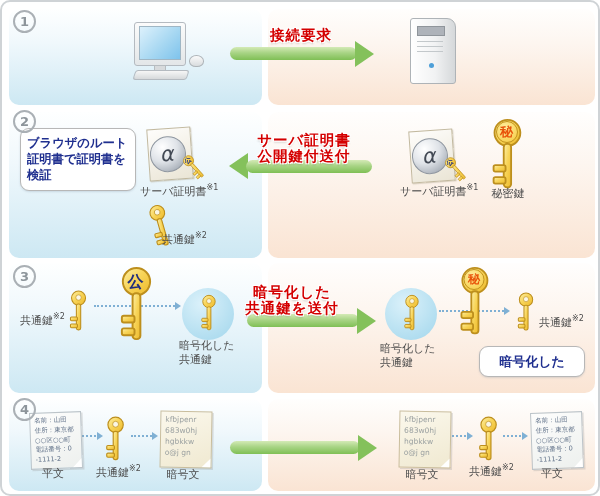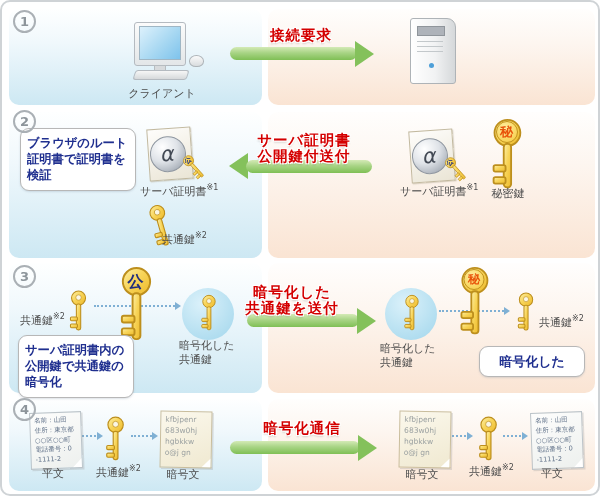--- a/index.html
+++ b/index.html
@@ -112,21 +112,20 @@
   <div class="rownum" style="top:8px">1</div>
 
   <div class="pc">
     <div class="monitor">
         <div class="screen"></div>
       </div>
     <div class="stand"></div>
     <div class="base"></div>
     <div class="mouse"></div>
   </div>
-  <div class="ilabel" style="left:110px;top:84px;width:100px">クライアント</div>
 
   <div class="rlabel" style="left:240px;top:26px;width:118px">接続要求</div>
   <div class="gshaft" style="left:228px;top:45px;width:127px"></div>
   <div class="ghead-r" style="left:353px;top:39px"></div>
 
   <div class="server">
     <div class="slot"></div>
     <div class="vline" style="top:22px"></div>
     <div class="vline" style="top:27px"></div>
     <div class="vline" style="top:32px"></div>
@@ -199,21 +198,20 @@
     <span class="kbadge pub" style="top:5px;font-size:16px">公</span>
   </div>
   <div class="bubble" style="left:180px;top:286px"></div>
   <div class="key" style="left:196px;top:292px">
     <svg width="21" height="38">
         <use href="#sym-key"></use>
       </svg>
   </div>
   <div class="ilabel two" style="left:177px;top:337px">暗号化した
 共通鍵</div>
-  <div class="wbox" style="left:16px;top:333px;width:102px">サーバ証明書内の公開鍵で共通鍵の暗号化</div>
 
   <div class="rlabel" style="left:235px;top:283px;width:110px">暗号化した
 共通鍵を送付</div>
   <div class="gshaft" style="left:245px;top:312px;width:112px"></div>
   <div class="ghead-r" style="left:355px;top:306px"></div>
 
   <div class="bubble" style="left:383px;top:286px"></div>
   <div class="key" style="left:399px;top:292px">
     <svg width="21" height="38">
         <use href="#sym-key"></use>
@@ -253,21 +251,20 @@
       </svg>
   </div>
   <div class="ilabel" style="left:94px;top:462px;text-align:left"><span>共通鍵</span><sup>※2</sup></div>
   <div class="dot" style="left:129px;top:433px;width:24px"></div>
   <div class="doc cipher" style="left:158px;top:409px">kfbjpenr
 683w0hj
 hgbkkw
 o@j gn</div>
   <div class="ilabel" style="left:156px;top:465px;width:50px">暗号文</div>
 
-  <div class="rlabel" style="left:245px;top:419px;width:110px">暗号化通信</div>
   <div class="gshaft" style="left:228px;top:439px;width:130px"></div>
   <div class="ghead-r" style="left:356px;top:433px"></div>
 
   <div class="doc cipher" style="left:397px;top:409px">kfbjpenr
 683w0hj
 hgbkkw
 o@j gn</div>
   <div class="ilabel" style="left:395px;top:465px;width:50px">暗号文</div>
   <div class="dot" style="left:446px;top:433px;width:22px"></div>
   <div class="key" style="left:473px;top:414px">

